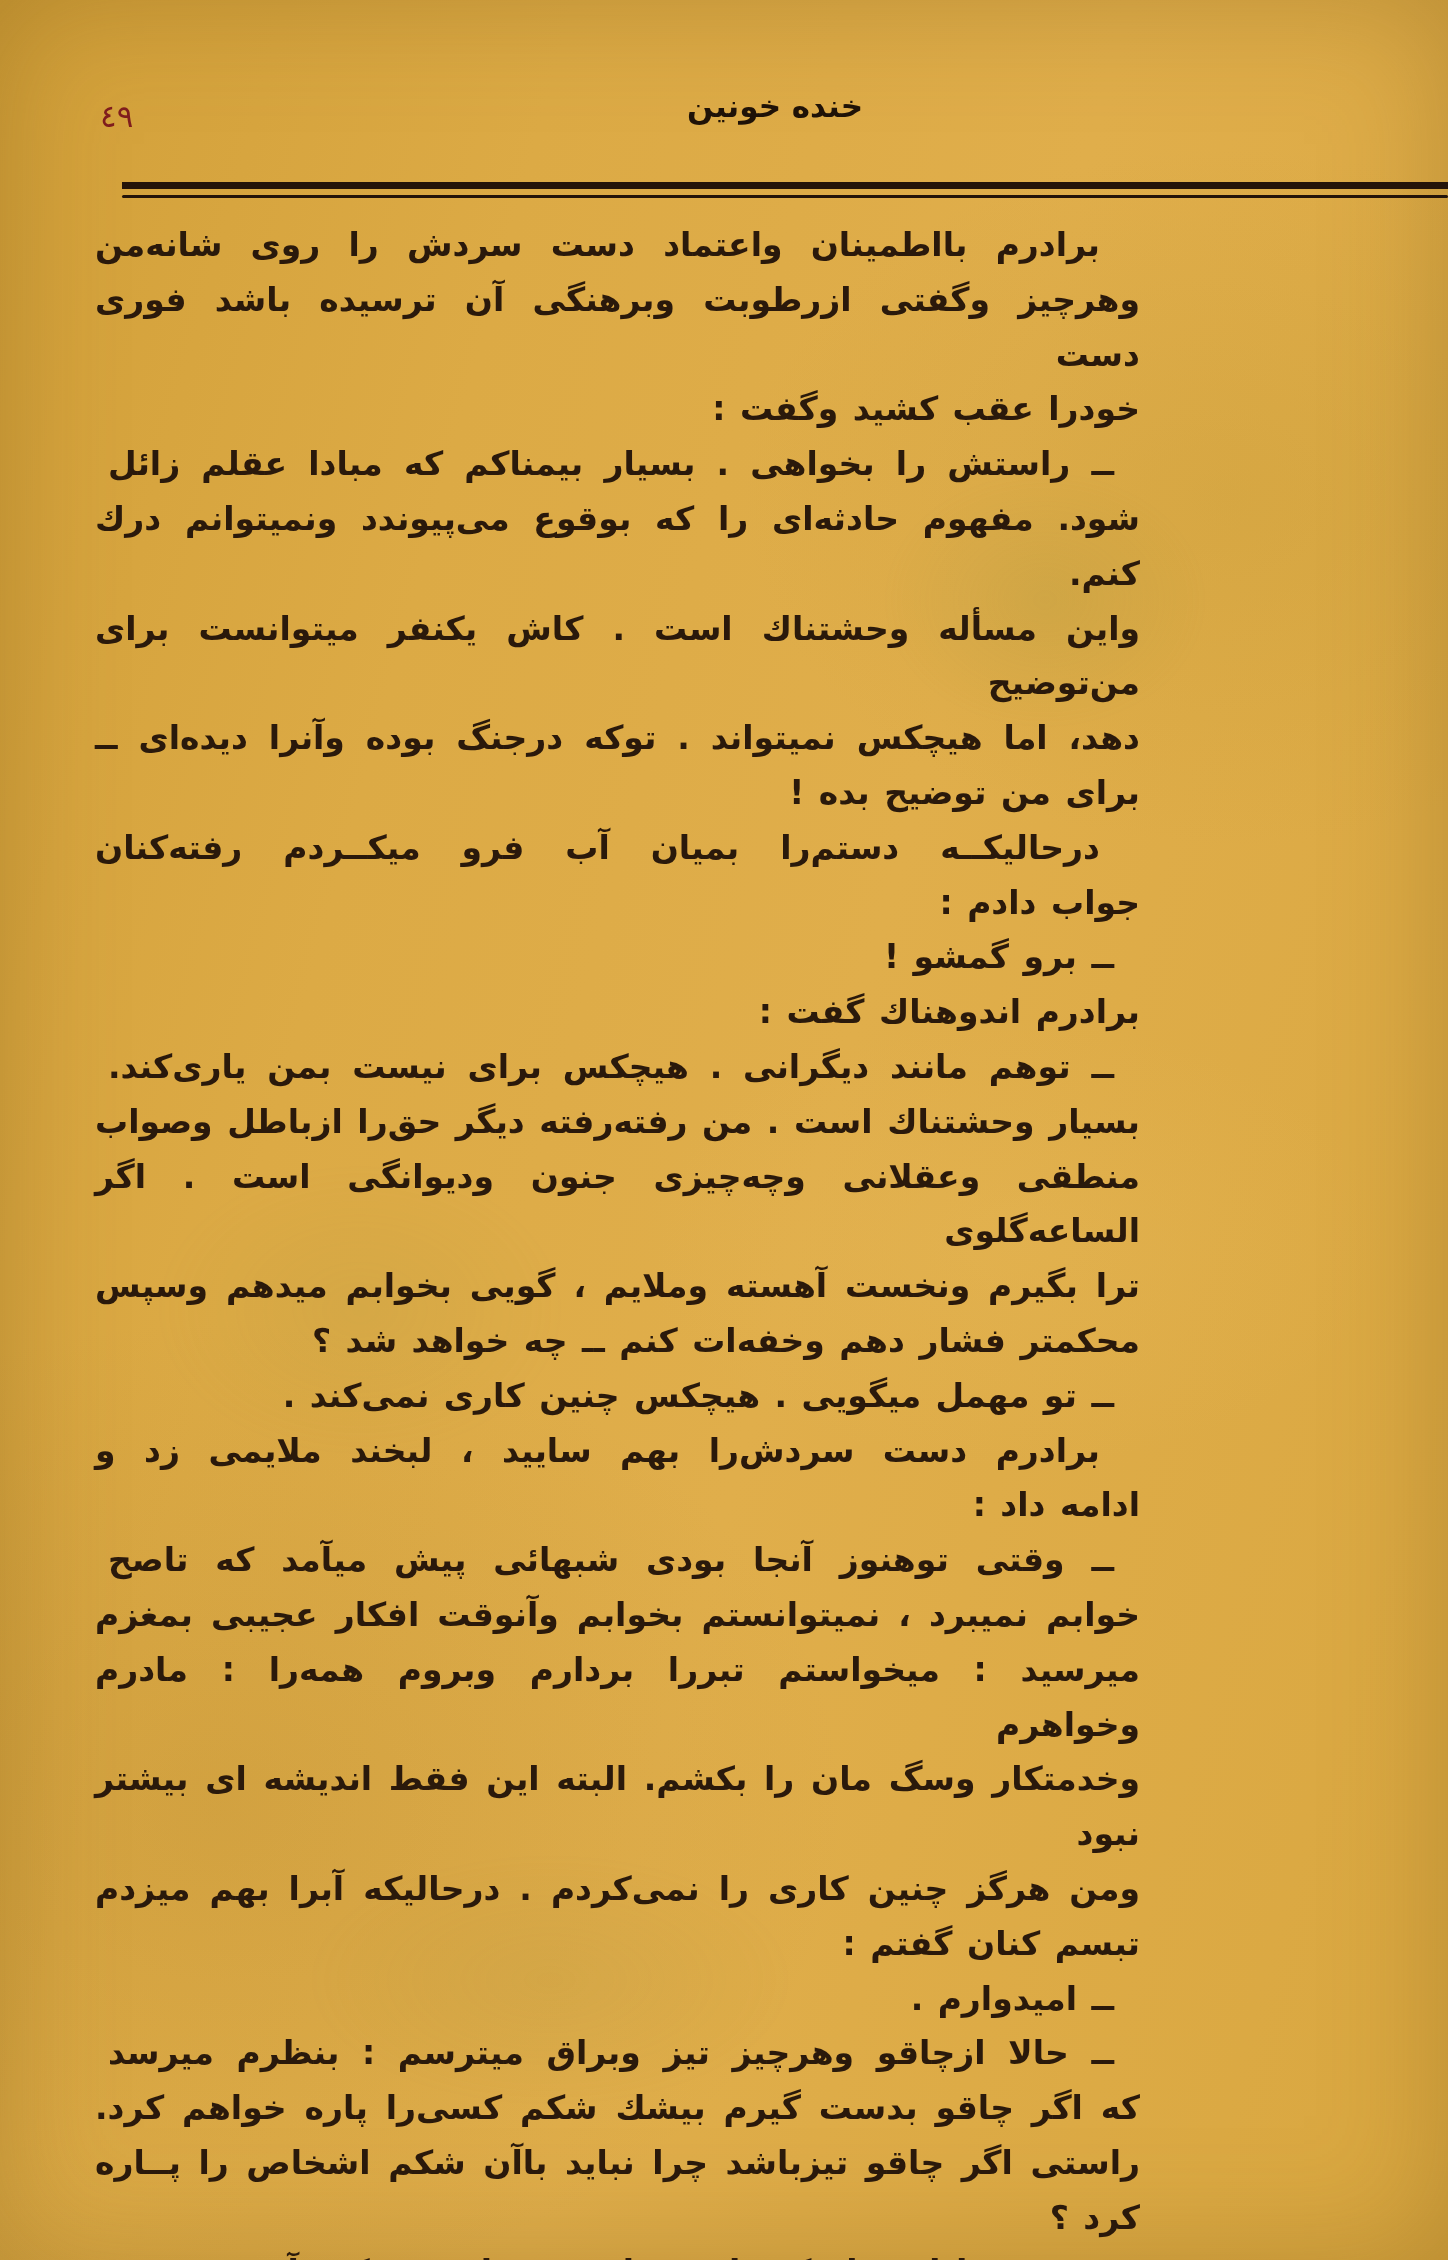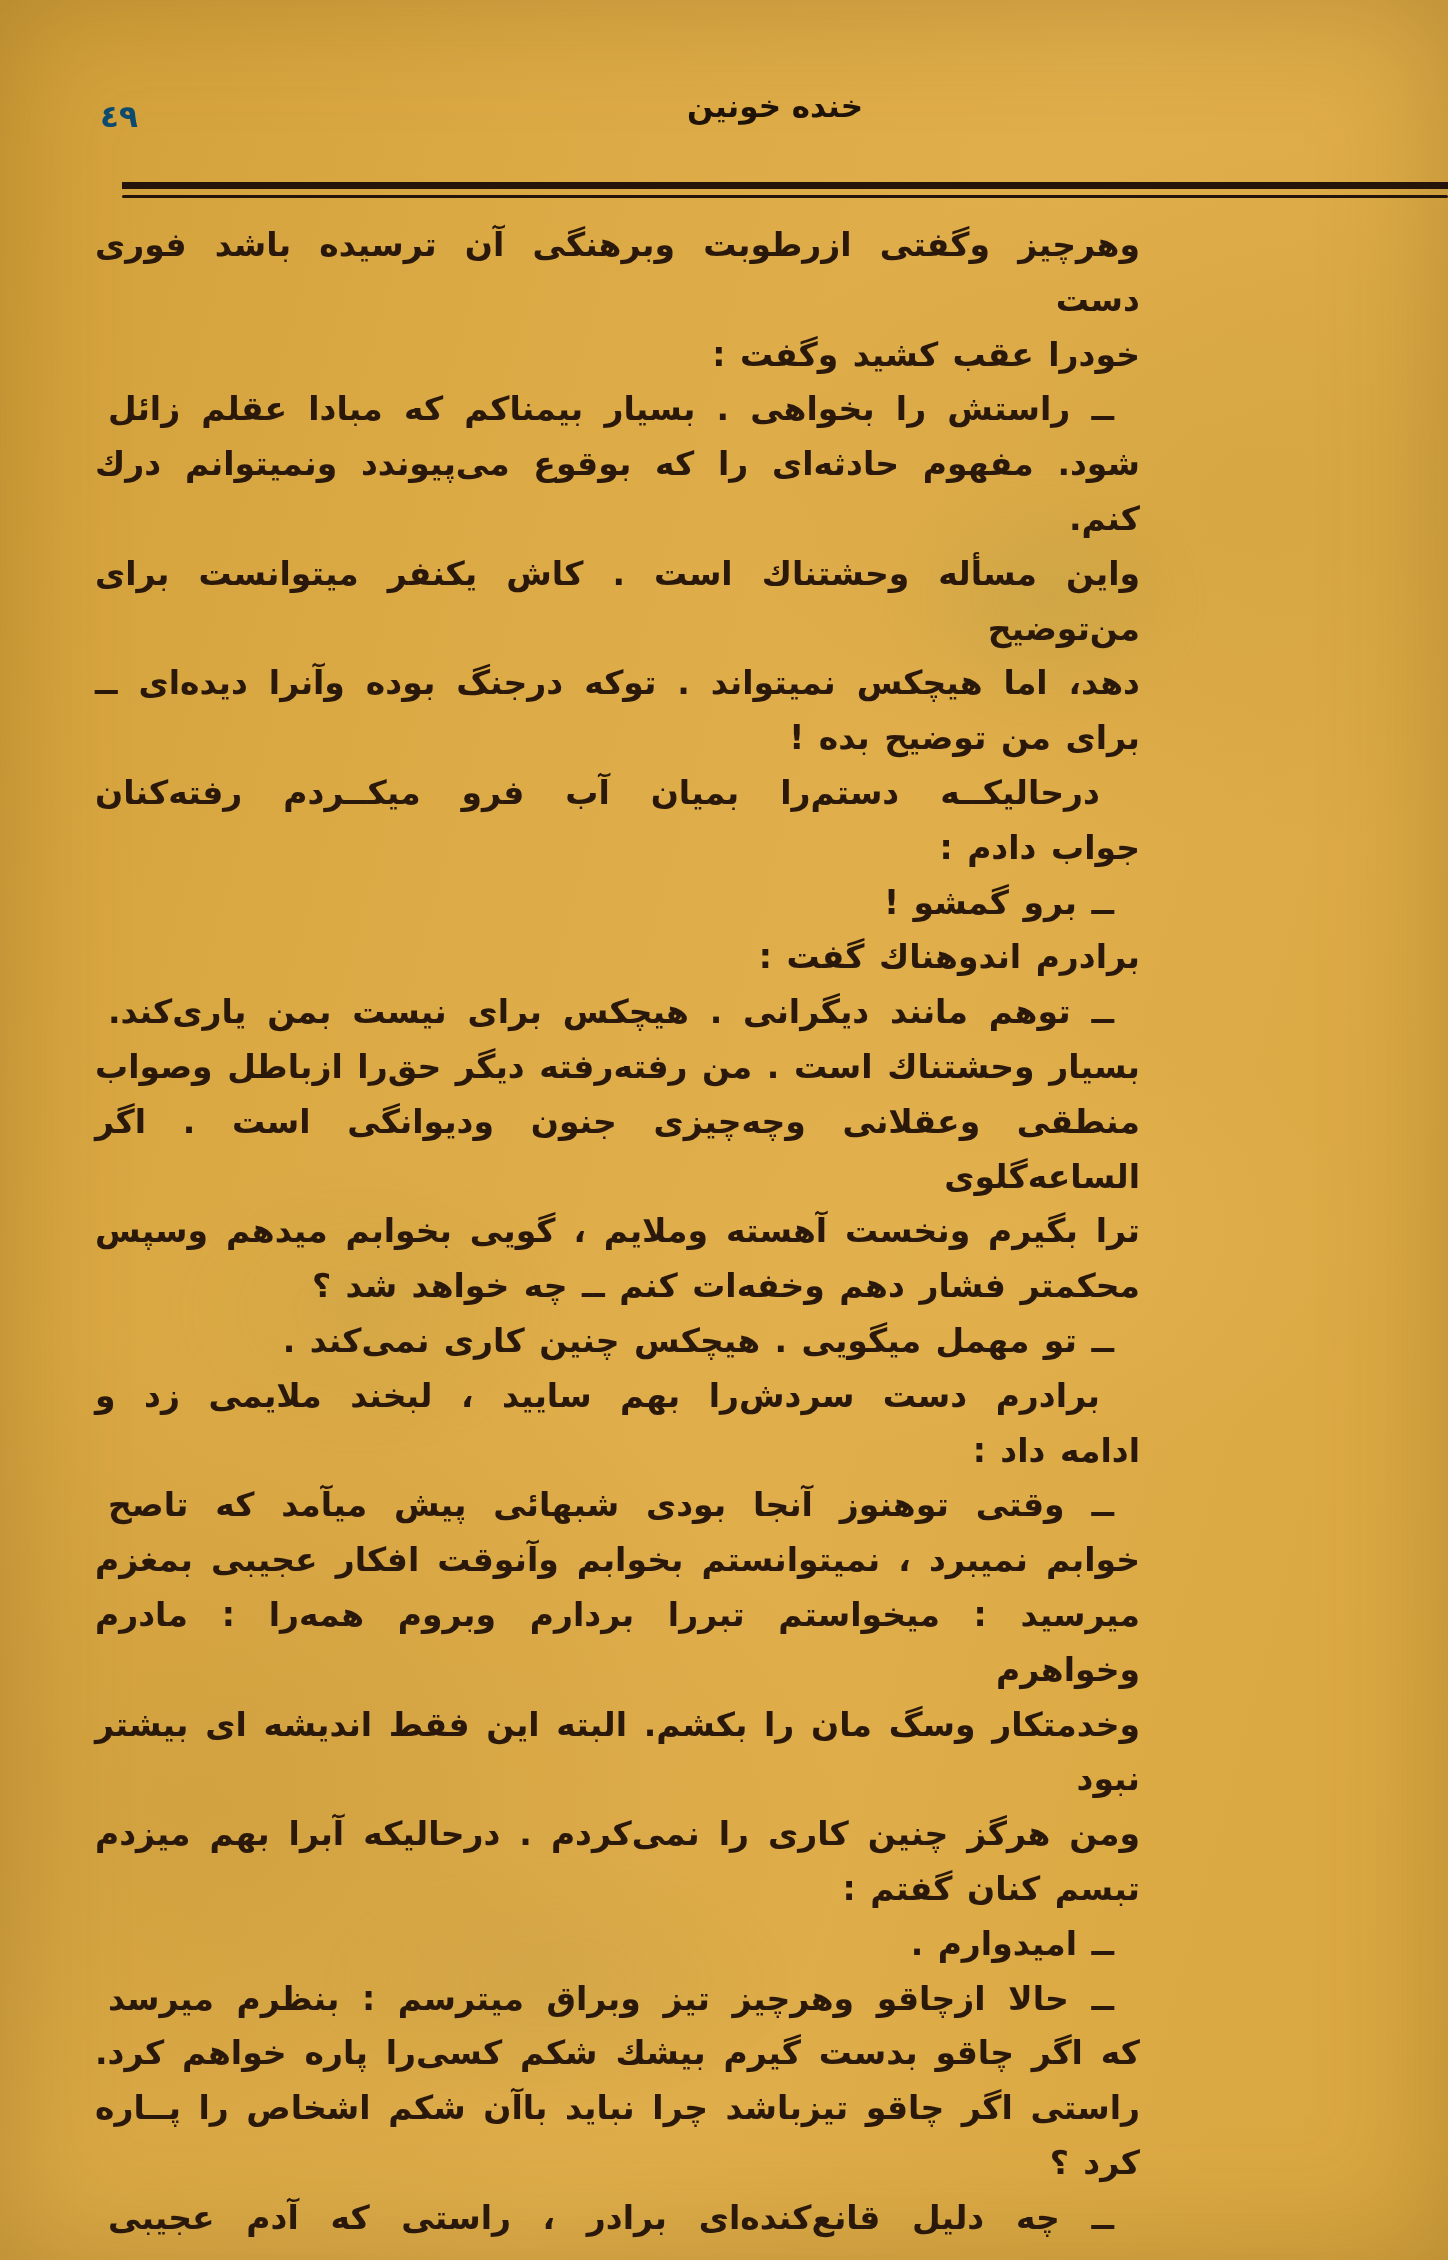--- a/index.html
+++ b/index.html
@@ -21,21 +21,21 @@
     box-shadow:inset 0 0 120px rgba(120,85,20,0.35);
     pointer-events:none;
   }
   .ghost{position:absolute;filter:blur(6px);opacity:.14;pointer-events:none;border-radius:50%;}
   .g1{left:880px;top:470px;width:330px;height:260px;background:radial-gradient(closest-side,rgba(120,130,55,.8),rgba(120,130,55,0));}
   .g2{left:150px;top:1160px;width:420px;height:300px;background:radial-gradient(closest-side,rgba(130,135,60,.6),rgba(130,135,60,0));}
   .g3{left:300px;top:1850px;width:500px;height:260px;background:radial-gradient(closest-side,rgba(125,125,55,.55),rgba(125,125,55,0));}
 
   #page-number{
     position:absolute;left:100px;top:98px;
-    font-size:31px;font-weight:bold;color:#0c4a6e;
+    font-size:31px;font-weight:normal;color:#7f1d1d;
   }
   #book-title{
     position:absolute;left:775px;top:88px;transform:translateX(-50%);
     font-size:31px;font-weight:bold;color:#1f1207;white-space:nowrap;text-align:center;
   }
   .rule{position:absolute;left:122px;right:0;background:#241409;}
   #rule-top{top:182px;height:7px;}
   #rule-bottom{top:195px;height:3px;border-radius:2px;}
 
   #text-block{
@@ -59,20 +59,21 @@
   <div class="ghost g2"></div>
   <div class="ghost g3"></div>
 </div>
 
 <div id="page-number">٤٩</div>
 <div id="book-title">خنده خونین</div>
 <div id="rule-top" class="rule" style="background: rgb(36, 20, 9);"></div>
 <div id="rule-bottom" class="rule" style="background: rgb(36, 20, 9);"></div>
 
 <div id="text-block" style="color: rgb(42, 25, 11);">
+    <div class="line full ind-para">برادرم بااطمینان واعتماد دست سردش را روی شانه‌من</div>
     <div class="line full">وهرچیز وگفتی ازرطوبت وبرهنگی آن ترسیده باشد فوری دست</div>
     <div class="line start">خودرا عقب کشید وگفت :</div>
     <div class="line full ind-dash">ــ راستش را بخواهی . بسیار بیمناکم که مبادا عقلم زائل</div>
     <div class="line full">شود. مفهوم حادثه‌ای را که بوقوع می‌پیوندد ونمیتوانم درك کنم.</div>
     <div class="line full">واین مسأله وحشتناك است . کاش یکنفر میتوانست برای من‌توضیح</div>
     <div class="line full">دهد، اما هیچکس نمیتواند . توکه درجنگ بوده وآنرا دیده‌ای ــ</div>
     <div class="line start">برای من توضیح بده !</div>
     <div class="line full ind-para">درحالیکــه دستم‌را بمیان آب فرو میکــردم رفته‌کنان</div>
     <div class="line start">جواب دادم :</div>
     <div class="line start ind-dash">ــ برو گمشو !</div>

